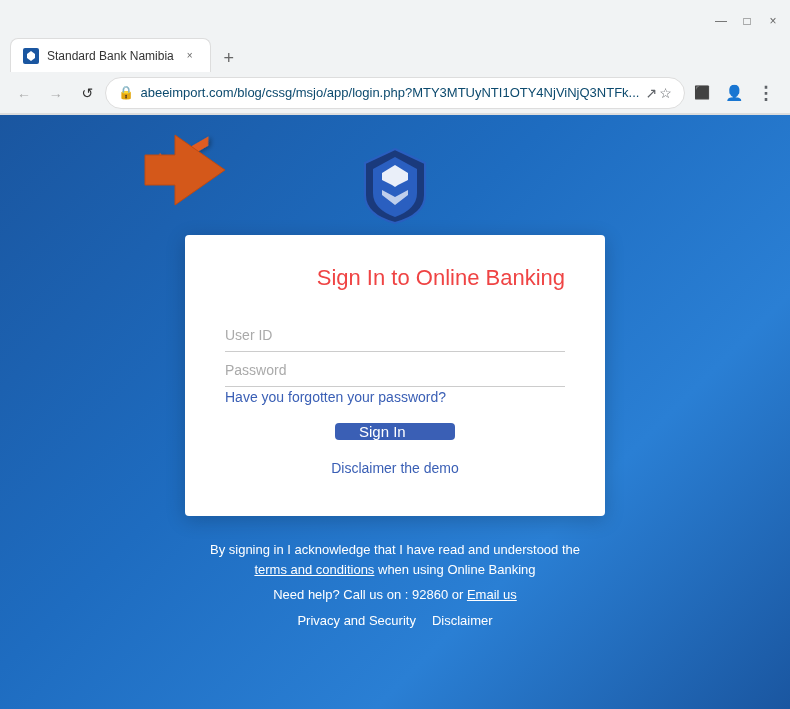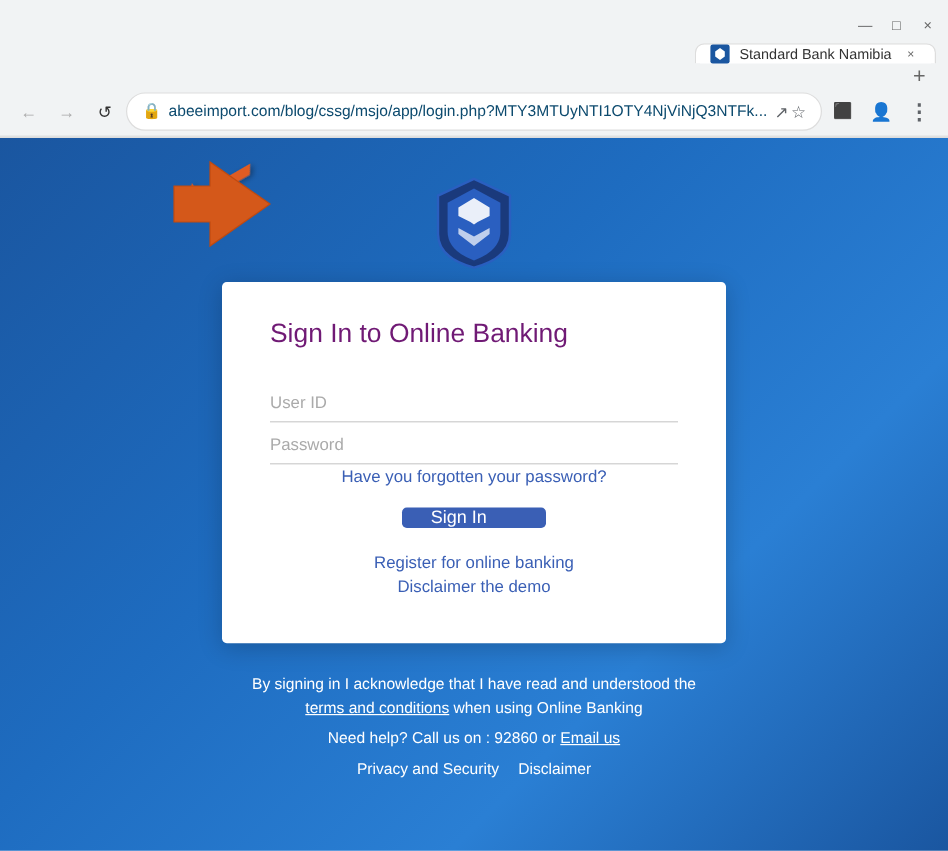--- a/index.html
+++ b/index.html
@@ -37,21 +37,20 @@
       justify-content: center;
       color: #666;
       font-size: 12px;
       cursor: pointer;
     }
     .tabs-bar {
       display: flex;
       align-items: flex-end;
       padding: 0 10px;
       height: 36px;
-      flex-direction: column;
     }
     .tab {
       display: flex;
       align-items: center;
       gap: 8px;
       background: #fff;
       border-radius: 8px 8px 0 0;
       padding: 0 12px;
       height: 34px;
       min-width: 180px;
@@ -213,41 +212,40 @@
       background: #fff;
       border-radius: 4px;
       padding: 30px 40px 36px;
       width: 420px;
       margin-top: 20px;
       position: relative;
       z-index: 2;
       box-shadow: 0 4px 20px rgba(0,0,0,0.2);
     }
     .card-title {
-      text-align: left;
+      text-align: right;
       font-size: 22px;
       font-weight: 400;
-      color: #701a75;
+      color: #ef4444;
       margin-bottom: 28px;
     }
     .input-field {
       width: 100%;
       border: none;
       border-bottom: 1px solid #ccc;
       padding: 8px 0;
       font-size: 14px;
       color: #555;
       background: transparent;
       outline: none;
       margin-bottom: 2px;
     }
     .input-field::placeholder { color: #aaa; }
     .forgot-password {
       display: block;
-      text-align: center;
       color: #3a5fb5;
       font-size: 14px;
       text-decoration: none;
       margin-bottom: 18px;
       cursor: pointer;
     }
     .sign-in-btn {
       display: block;
       width: 120px;
       margin: 0 auto 20px;
@@ -388,21 +386,20 @@
 
     <input class="input-field" type="text" placeholder="User ID" style="">
 
     <input class="input-field" type="password" placeholder="Password" style="">
 
     <a class="forgot-password">Have you forgotten your password?</a>
 
     <button class="sign-in-btn">Sign In</button>
 
     <div class="card-links">
-      <a class="card-link">Register for online banking</a>
       <a class="card-link">Disclaimer the demo</a>
     </div>
   </div>
 
   <div class="page-footer">
     <div class="footer-line">
       <span>By signing in I acknowledge that I have read and understood the</span>
       <br>
       <a class="footer-link">terms and conditions</a>
       <span> </span>

